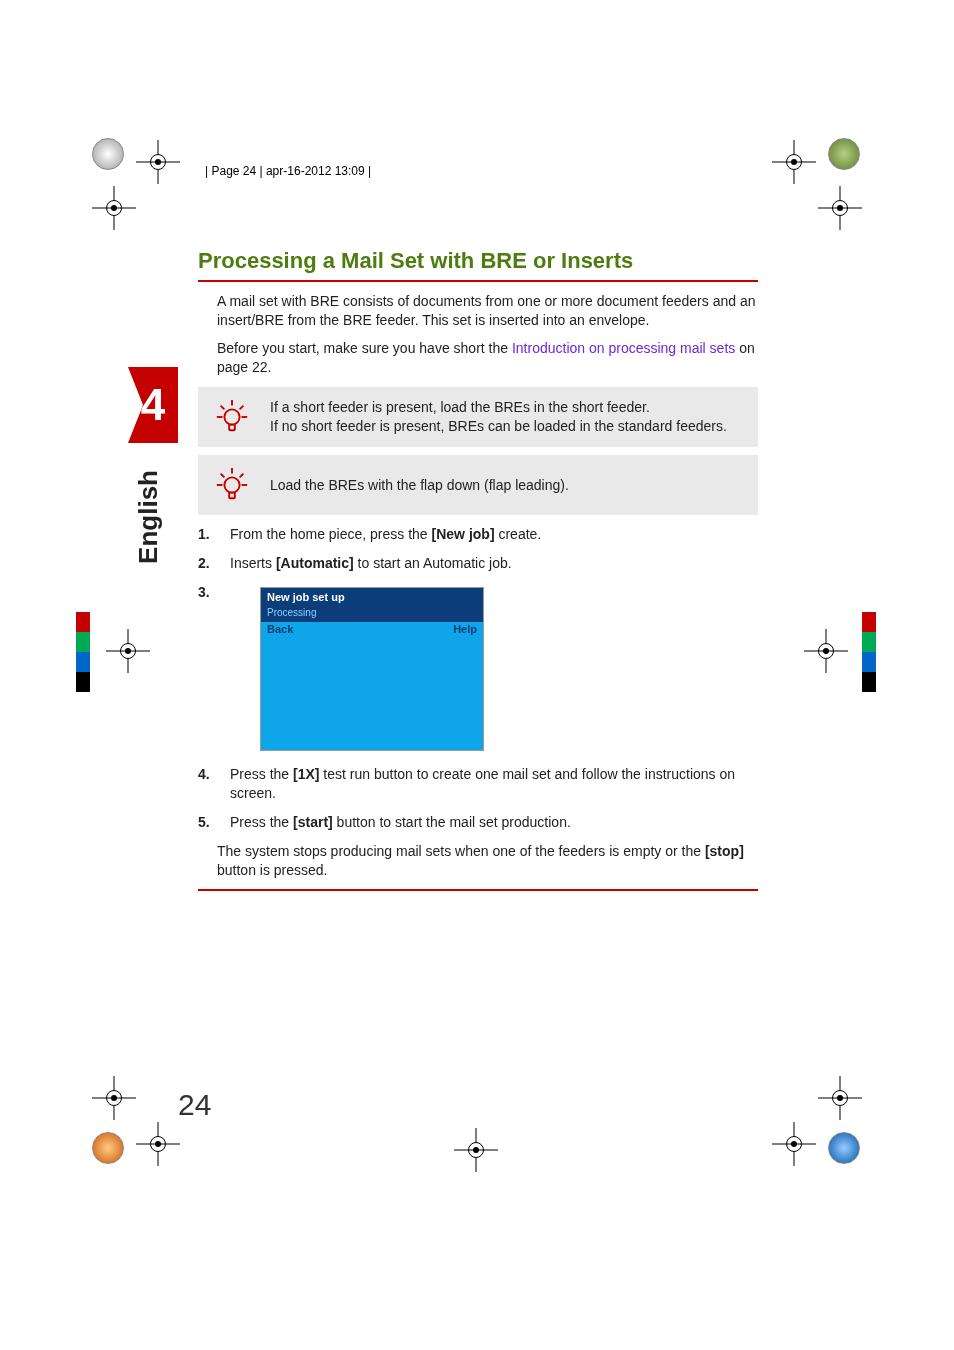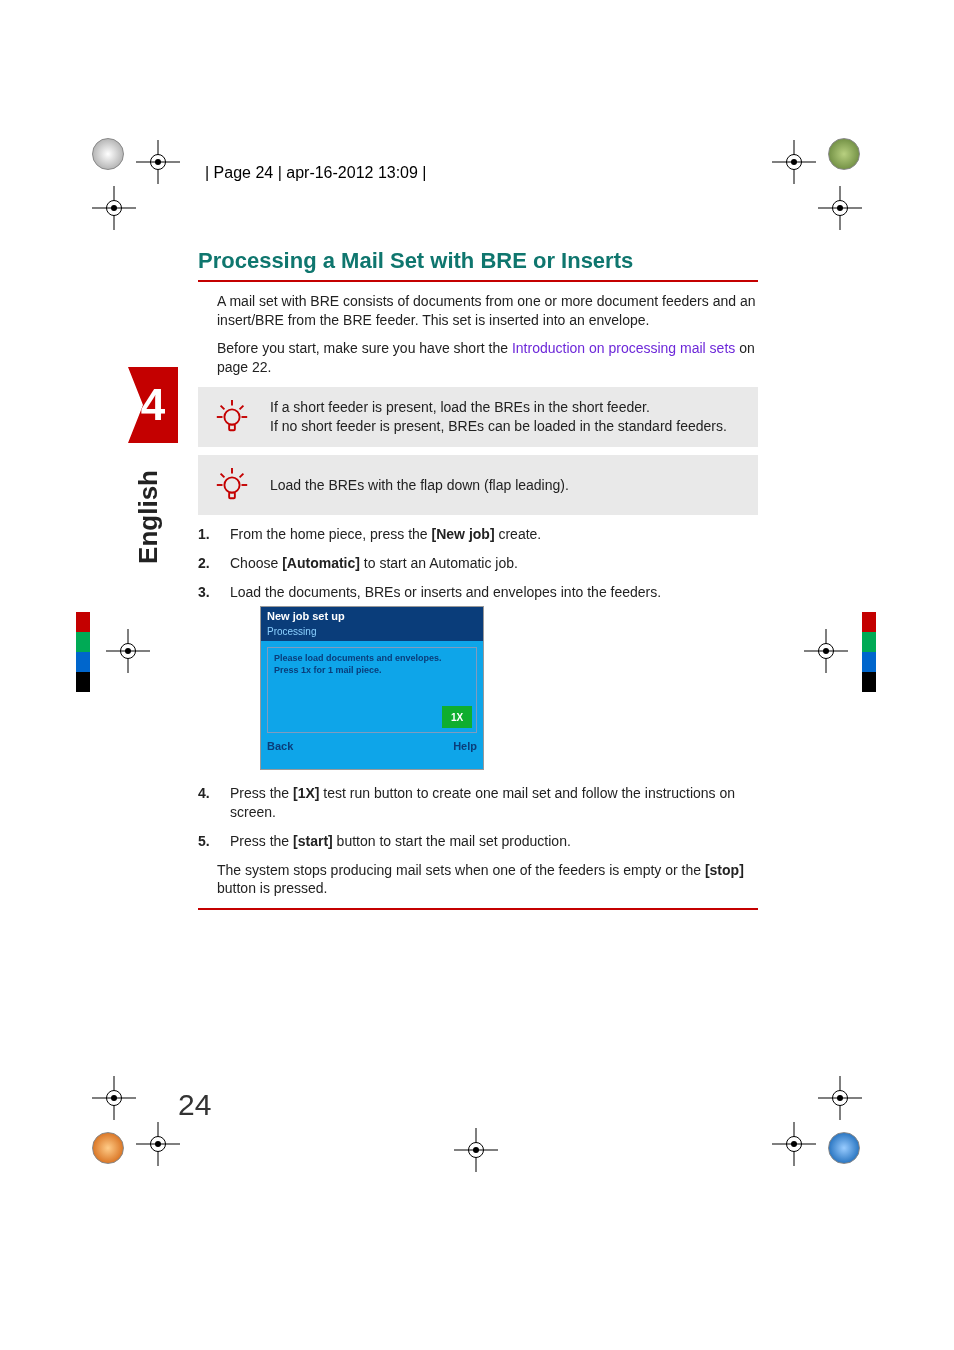--- a/index.html
+++ b/index.html
@@ -11,26 +11,26 @@
   .crosshair::after  { top:50%; left:0; height:1px; width:100%; transform:translateY(-50%); }
   .crosshair .ring { position:absolute; left:50%; top:50%; width:16px; height:16px; border:1px solid #000; border-radius:50%; transform:translate(-50%,-50%); background:#fff; }
   .crosshair .dot  { position:absolute; left:50%; top:50%; width:6px; height:6px; background:#000; border-radius:50%; transform:translate(-50%,-50%); }
 
   .cbar { position:absolute; width:14px; height:80px; display:flex; flex-direction:column; }
   .cbar div { flex:1; }
 
   .grad-circle { position:absolute; width:32px; height:32px; border-radius:50%; border:1px solid #888; }
 
   
-  .header-line { position:absolute; left:205px; top:164px; font-size:16px; color:#000; }
+  .header-line { position:absolute; left:205px; top:164px; font-size:12px; color:#000; }
   .chapter-tab { position:absolute; left:128px; top:367px; width:50px; height:76px; background:#c40000; color:#fff; font-size:44px; font-weight:bold; display:flex; align-items:center; justify-content:center; clip-path: polygon(0 0, 100% 0, 100% 100%, 0 100%, 30% 50%); }
   .lang { position:absolute; left:133px; top:470px; font-size:26px; font-weight:bold; writing-mode:vertical-rl; text-orientation:mixed; transform: rotate(180deg); }
 
   .content { position:absolute; left:198px; top:246px; width:560px; font-size:14px; line-height:1.35; }
-  h2.title { color:#0f766e; font-size:22px; font-weight:bold; margin-bottom:4px; }
+  h2.title { color:#4d7c0f; font-size:22px; font-weight:bold; margin-bottom:4px; }
   .red-rule { height:2px; background:#c40000; margin-bottom:10px; }
   p { margin-bottom:10px;margin-left:19px; }
   .link { color:#6d28d9; }
   .note { display:flex; background:#e9e9e9; padding:10px 14px; margin:8px 0; align-items:center; gap:18px; }
   .note .bulb { width:40px; height:40px; flex:0 0 40px; display:flex; align-items:center; justify-content:center; }
   .note .bulb svg { width:38px; height:38px; }
   .note .ntext { flex:1; font-size:14px; }
   ol.steps { list-style:none; counter-reset: step; margin-top:10px; }
   ol.steps > li { counter-increment: step; display:flex; gap:14px; margin-bottom:10px; }
   ol.steps > li::before { content: counter(step) "."; font-weight:bold; width:18px; flex:0 0 18px; }
@@ -165,34 +165,28 @@
   </div>
 
   <ol class="steps">
     <li>
         <div class="li-body">
       <span>From the home piece, press the </span><b>[New job]</b><span> create.</span>
     </div>
       </li>
     <li>
         <div class="li-body">
-      <span>Choose </span><b>[Automatic]</b><span> to start an Automatic job.</span>
-    </div>
-      </li>
-    <li>
-        <div class="li-body">
-      <span>Load the documents, BREs or inserts and envelopes into the feeders.</span>
+      <span>Inserts </span><b>[Automatic]</b><span> to start an Automatic job.</span>
+    </div>
+      </li>
+    <li>
+        <div class="li-body">
       <div class="screenshot scr">
         <div class="titlebar">New job set up</div>
         <div class="subtitle">Processing</div>
-        <div class="panel">
-          <div>Please load documents and envelopes.</div>
-          <div>Press 1x for 1 mail piece.</div>
-          <div class="btn1x">1X</div>
-        </div>
         <div class="footer">
           <span>Back</span>
           <span>Help</span>
         </div>
       </div>
     </div>
       </li>
     <li>
         <div class="li-body">
       <span>Press the </span><b>[1X]</b><span> test run button to create one mail set and follow the instructions on screen.</span>

